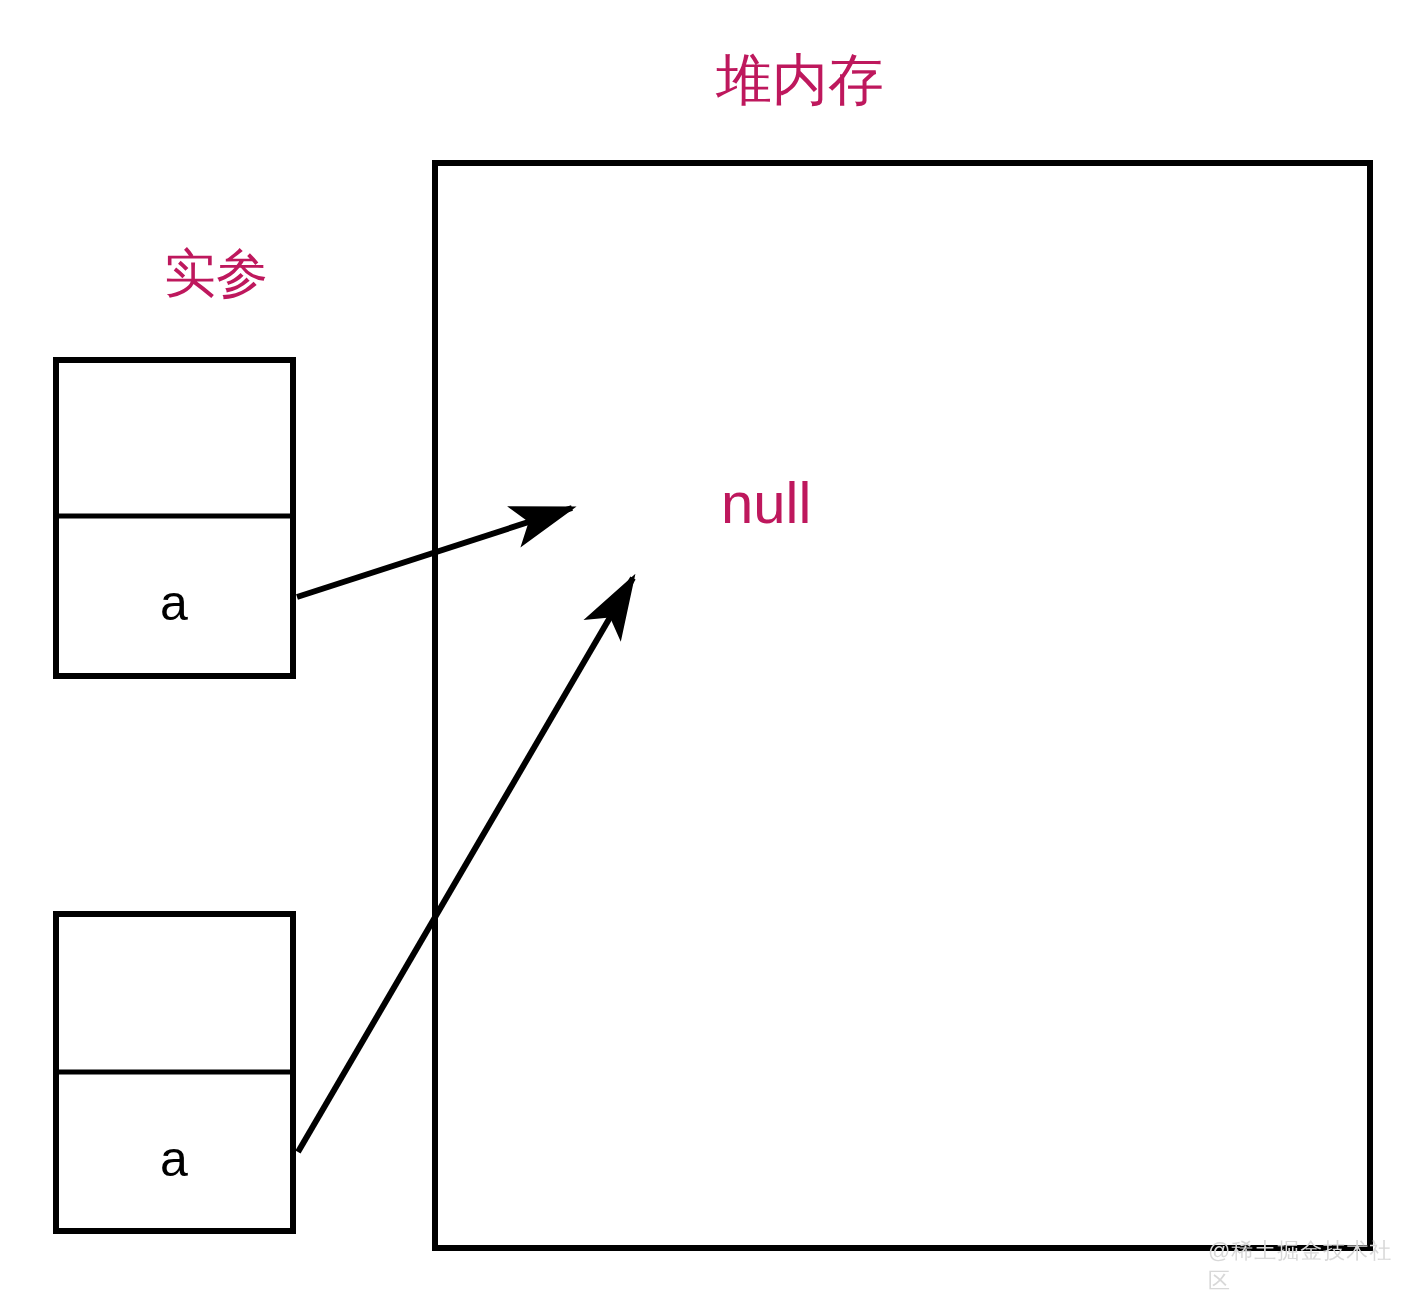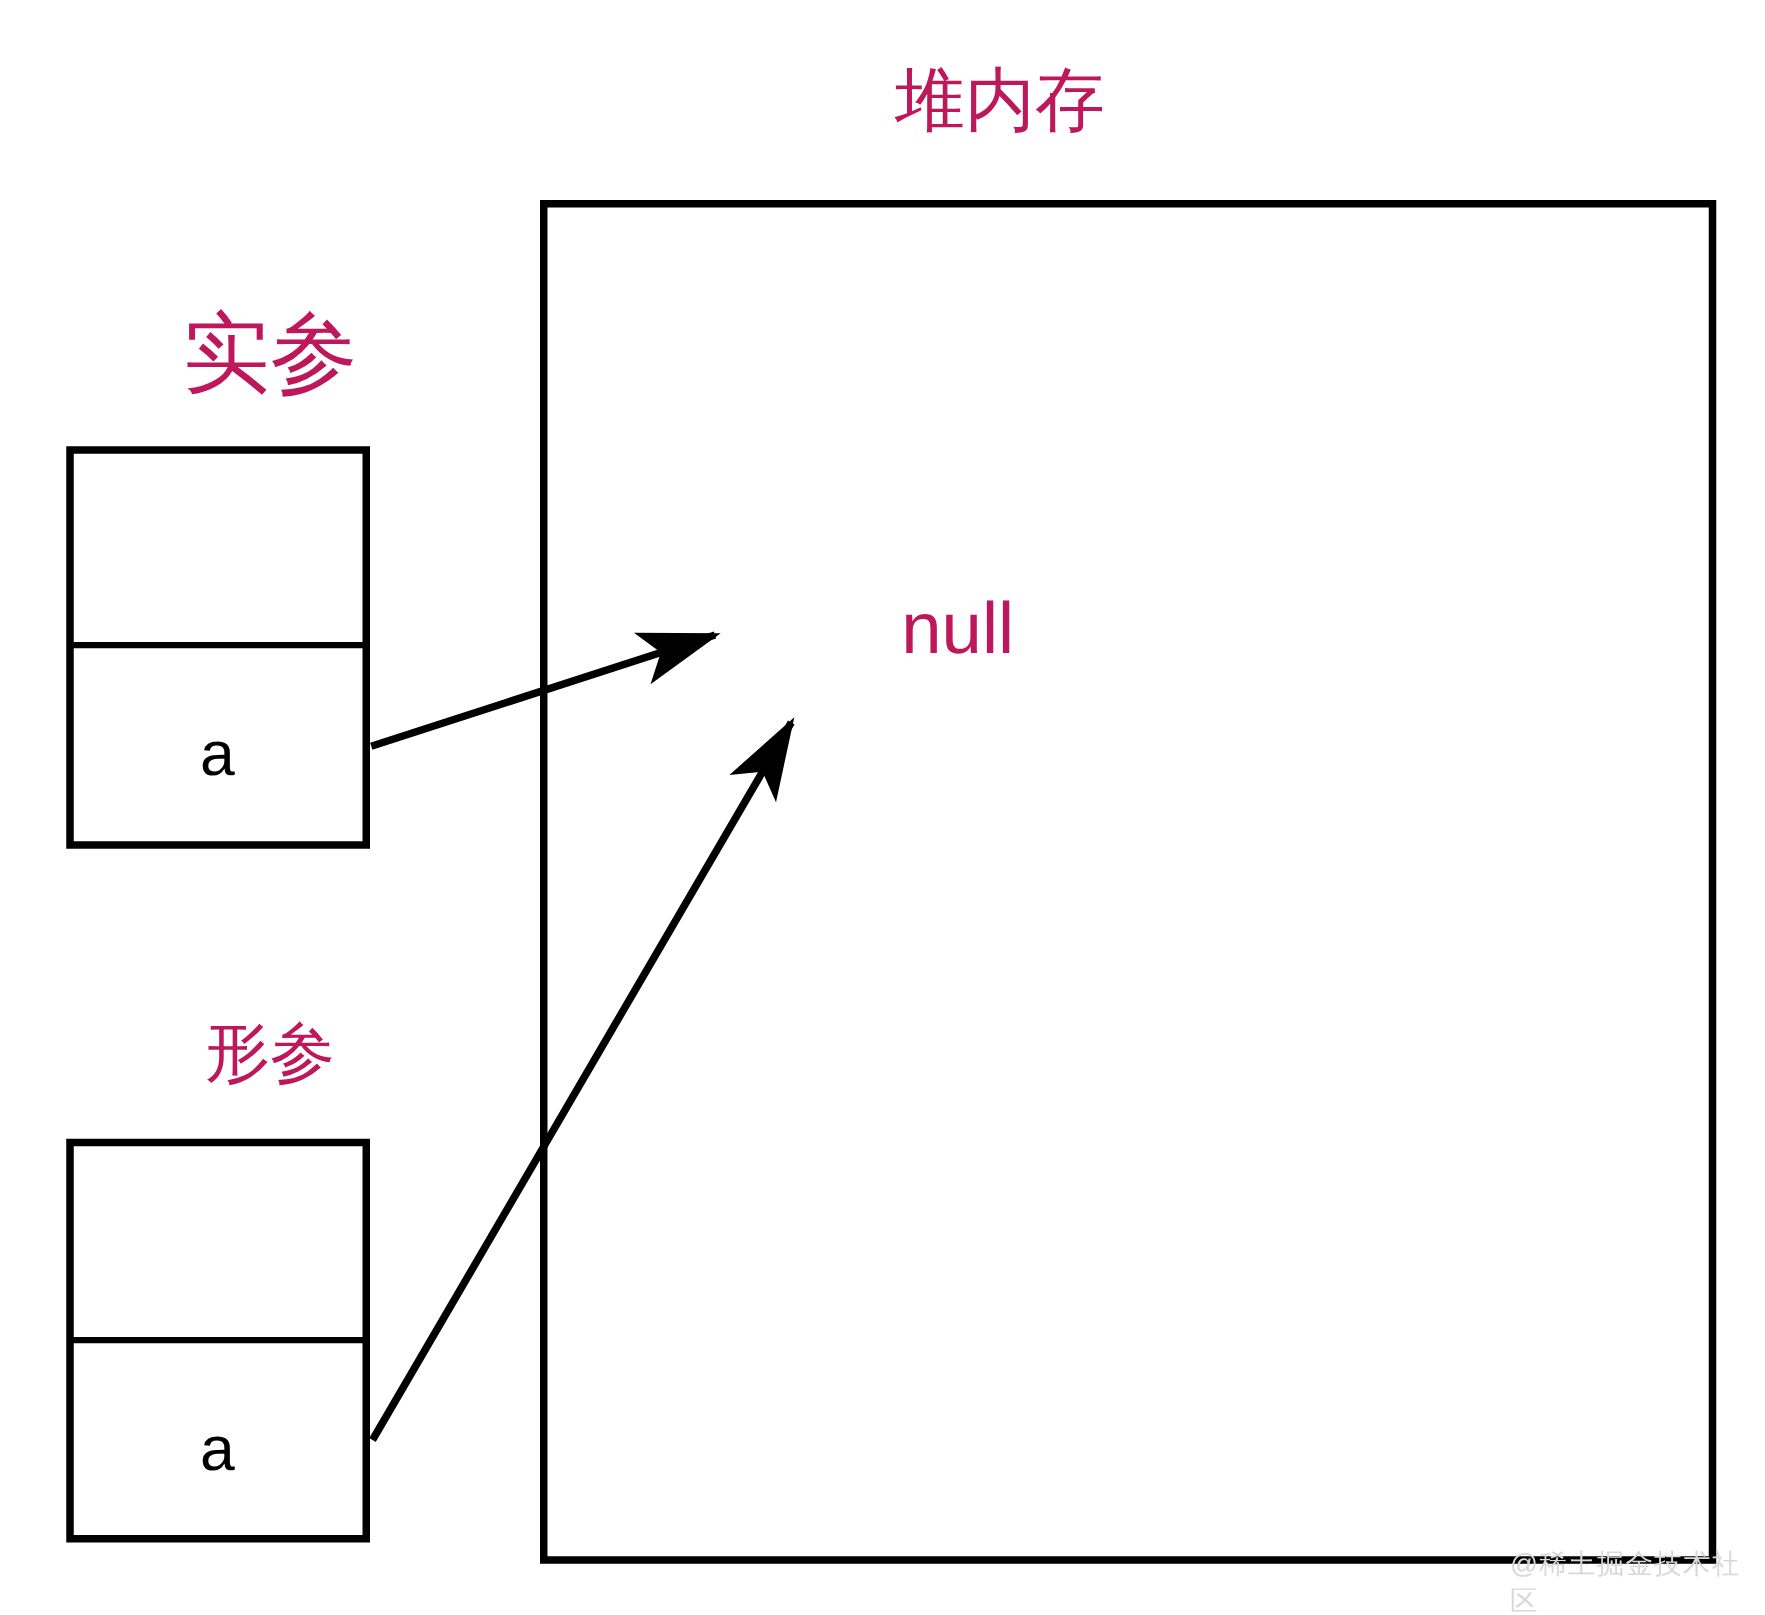--- a/index.html
+++ b/index.html
@@ -40,21 +40,21 @@
   }
   #heap-title-inner {
     display: inline-block;
     margin-left: 104px;
   }
   #label-actual {
     left: 54px;
     top: 247px;
     width: 240px;
     text-align: center;
-    font-size: 70px;
+    font-size: 52px;
   }
   #label-formal {
     left: 54px;
     top: 817px;
     width: 240px;
     text-align: center;
     font-size: 52px;
   }
   #null-text {
     left: 679px;
@@ -117,21 +117,20 @@
   </svg>
 
   <div class="label" id="heap-title">
     <span id="heap-title-inner">堆内存</span>
   </div>
 
   <div class="label" id="label-actual">实参</div>
 
   <div class="cell-value" id="actual-cell-value">a</div>
 
-  <div class="label" id="label-formal">形参</div>
 
   <div class="cell-value" id="formal-cell-value">a</div>
 
   <div class="label" id="null-text">null</div>
 
   <div id="watermark">@稀土掘金技术社区</div>
 
 </div>
 
 </body></html>

